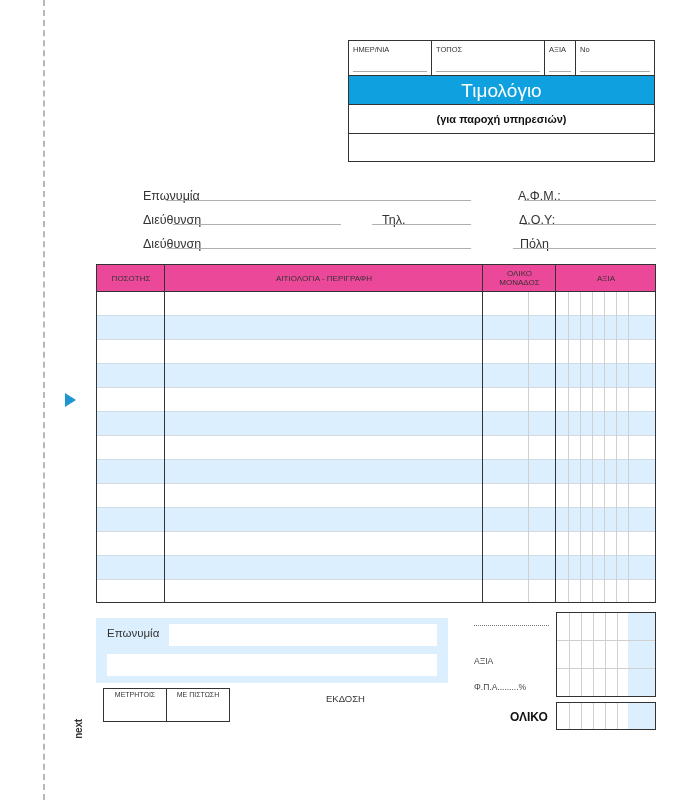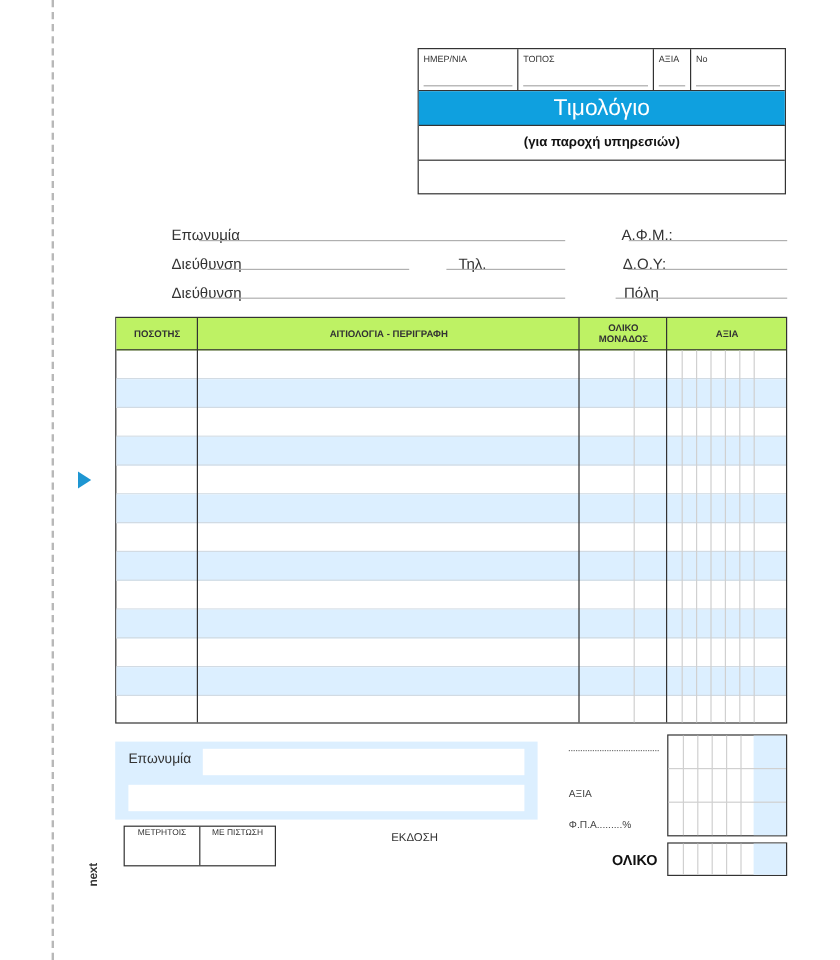--- a/index.html
+++ b/index.html
@@ -43,21 +43,21 @@
     text-align:center; line-height:28px; font-weight:bold; font-size:11px;
     border-bottom:1px solid #333; box-sizing:border-box; color:#111;
   }
 
   
   .field { font-size:12.5px; color:#333;margin-left:39px; }
   .line { border-bottom:1px solid #b0b0b0; height:0; }
 
   
   .tbl { left:96px; top:264px; width:560px; height:339px; border:1.5px solid #333; box-sizing:border-box; }
-  .thead { position:absolute; left:0; top:0; width:100%; height:27px; background:#bef264; border-bottom:1.5px solid #333; box-sizing:border-box;font-weight:bold; }
+  .thead { position:absolute; left:0; top:0; width:100%; height:27px; background:#ec4899; border-bottom:1.5px solid #333; box-sizing:border-box; }
   .th { position:absolute; top:0; height:100%; display:flex; align-items:center; justify-content:center; text-align:center; font-size:8px; color:#333; line-height:9px; }
   .trow { position:absolute; left:0; width:100%; height:24px; border-bottom:1px solid #d2dbe3; box-sizing:border-box; }
   .trow.alt { background:#dcefff; }
   .vline { position:absolute; top:0; bottom:0; width:0; border-left:1.5px solid #333; }
   .vthin { position:absolute; top:27px; bottom:0; width:0; border-left:1px solid #d0d0d0; }
 
   
   .words { left:96px; top:618px; width:352px; height:65px; background:#dcefff; }
   .words .lbl { position:absolute; left:11px; top:9px; font-size:11.5px; color:#333; }
   .words .box1 { position:absolute; left:73px; top:6px; width:268px; height:22px; background:#fff; }

